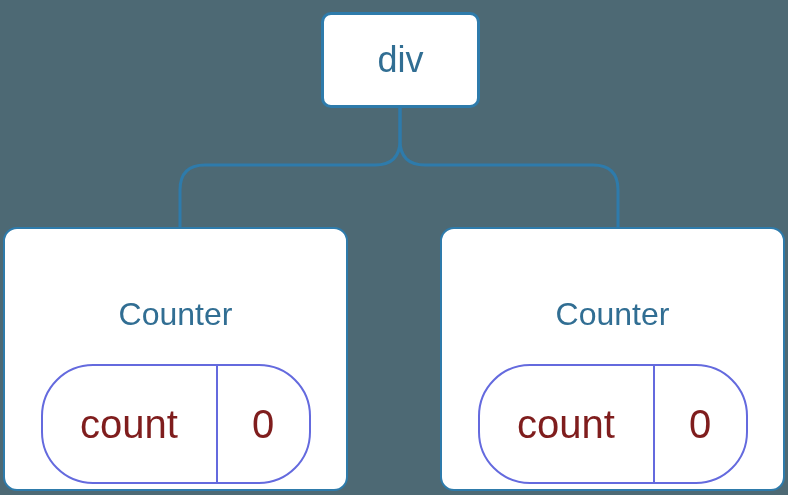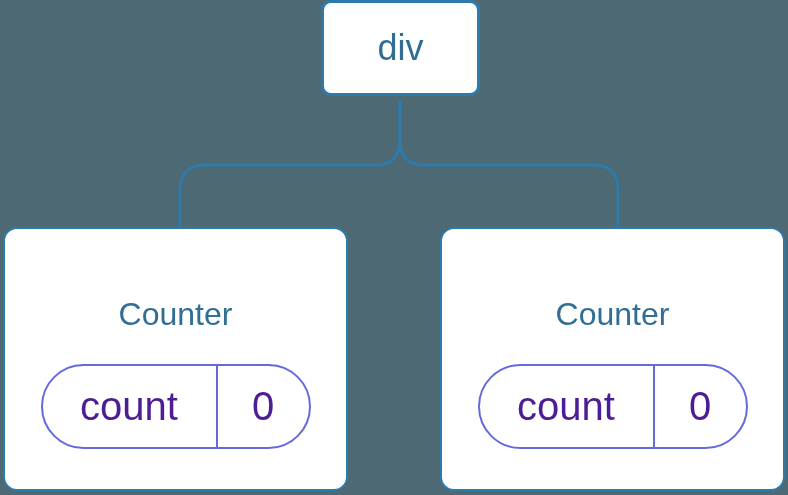--- a/index.html
+++ b/index.html
@@ -22,21 +22,21 @@
     height: 495px;
   }
   .connector-path {
     fill: none;
     stroke: #2e7bab;
     stroke-width: 3;
   }
   .node-root {
     position: absolute;
     left: 321px;
-    top: 0;
+    top: 12px;
     width: 159px;
     height: 96px;
     background: #ffffff;
     border: 3px solid #2e7bab;
     border-radius: 10px;
     box-sizing: border-box;
     display: flex;
     align-items: center;
     justify-content: center;
     font-size: 36px;
@@ -59,28 +59,28 @@
   .card.right { left: 440px; }
   .card-title {
     margin-top: 66px;
     font-size: 32px;
     line-height: 38px;
     color: #316e93;
   }
   .state-pill {
     margin-top: 31px;
     width: 270px;
-    height: 85px;
+    height: 120px;
     border: 2px solid #646ade;
     border-radius: 52px;
     box-sizing: border-box;
     display: flex;
     align-items: stretch;
     overflow: hidden;
-    color: #4c1d95;
+    color: #7f1d1d;
     font-size: 40px;
   }
   .state-key-cell {
     width: 173px;
     display: flex;
     align-items: center;
     justify-content: center;
   }
   .state-value-cell {
     flex: 1;

